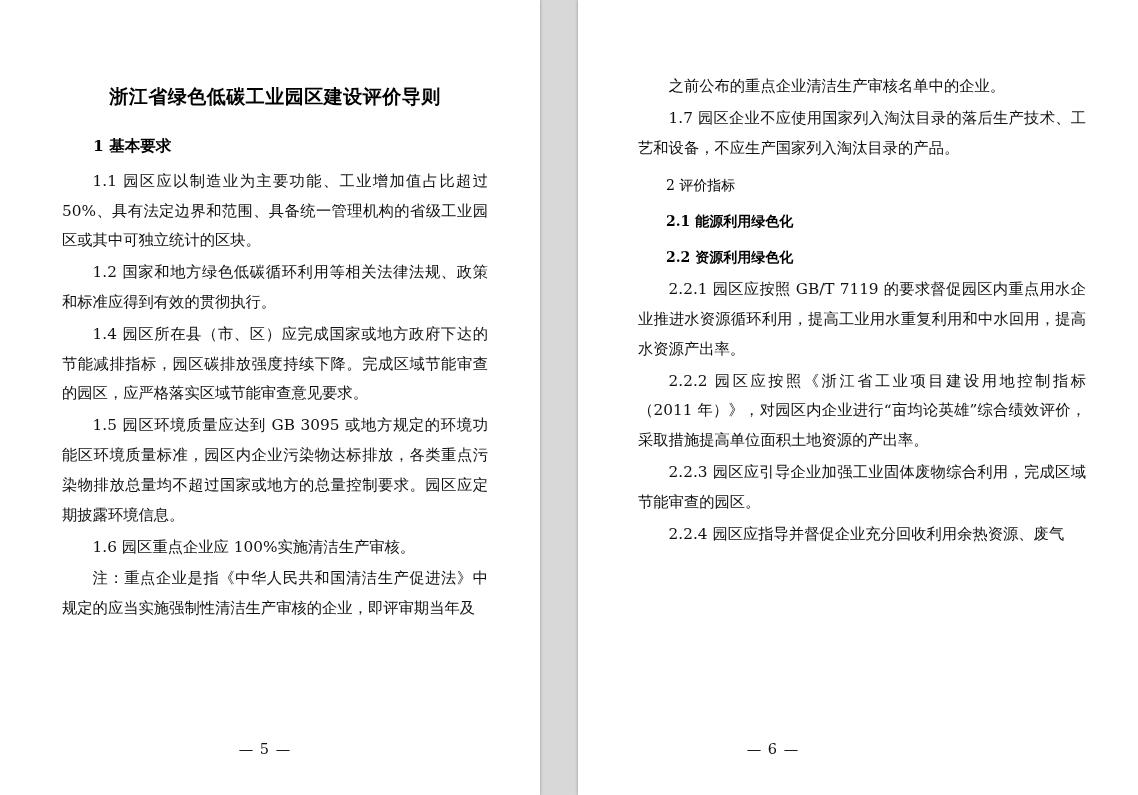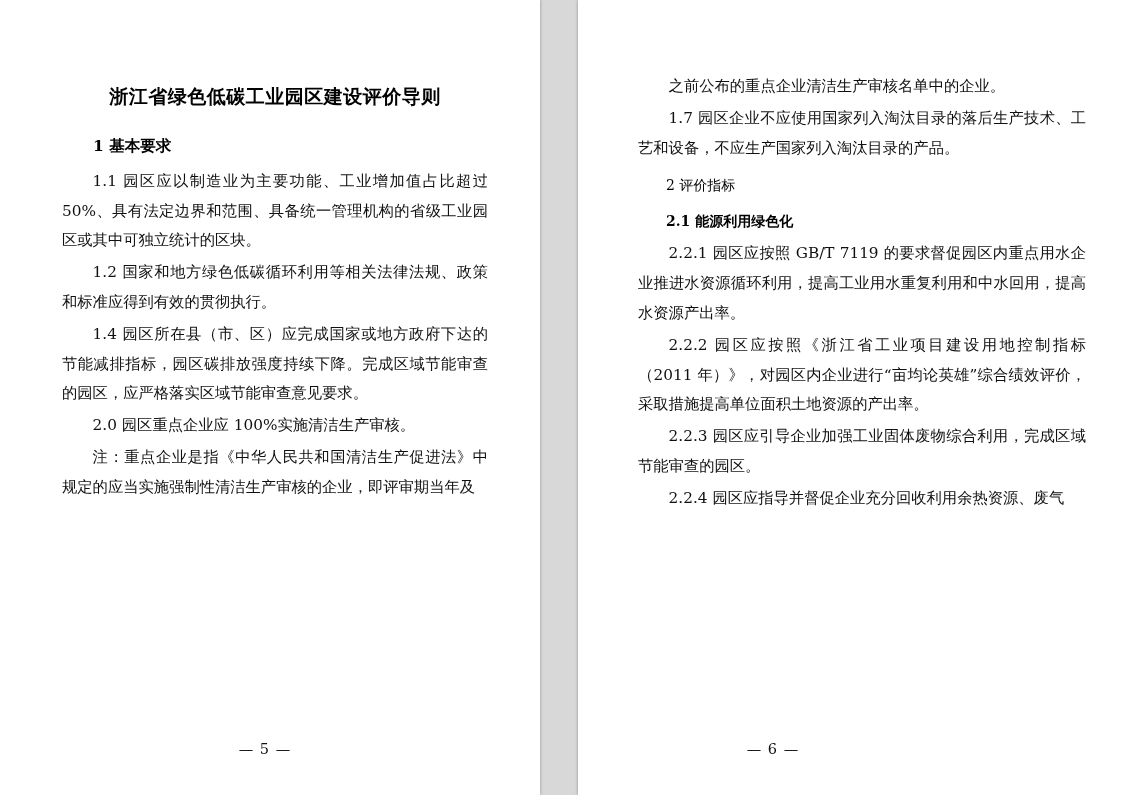--- a/index.html
+++ b/index.html
@@ -93,33 +93,35 @@
 
 <div class="spread">
 
   <div class="page page-left">
     <div class="doc-title">浙江省绿色低碳工业园区建设评价导则</div>
 
     <div class="h2">1 基本要求</div>
     <p class="body">1.1 园区应以制造业为主要功能、工业增加值占比超过 50%、具有法定边界和范围、具备统一管理机构的省级工业园区或其中可独立统计的区块。</p>
     <p class="body">1.2 国家和地方绿色低碳循环利用等相关法律法规、政策和标准应得到有效的贯彻执行。</p>
     <p class="body">1.4 园区所在县（市、区）应完成国家或地方政府下达的节能减排指标，园区碳排放强度持续下降。完成区域节能审查的园区，应严格落实区域节能审查意见要求。</p>
-    <p class="body">2.0 园区重点企业应 100%实施清洁生产审核。</p>
+    <p class="body">1.5 园区环境质量应达到 GB 3095 或地方规定的环境功能区环境质量标准，园区内企业污染物达标排放，各类重点污染物排放总量均不超过国家或地方的总量控制要求。园区应定期披露环境信息。</p>
+    <p class="body">1.6 园区重点企业应 100%实施清洁生产审核。</p>
     <p class="body">注：重点企业是指《中华人民共和国清洁生产促进法》中规定的应当实施强制性清洁生产审核的企业，即评审期当年及</p>
 
     <div class="pagenum">— 5 —</div>
   </div>
 
   <div class="page page-right">
     <p class="body nofirst">之前公布的重点企业清洁生产审核名单中的企业。</p>
     <p class="body">1.7 园区企业不应使用国家列入淘汰目录的落后生产技术、工艺和设备，不应生产国家列入淘汰目录的产品。</p>
 
     <div class="h2-flush" style="font-weight:normal;">2 评价指标</div>
     <div class="h2-flush">2.1 能源利用绿色化</div>
 
+    <div class="h2-flush">2.2 资源利用绿色化</div>
     <p class="body">2.2.1 园区应按照 GB/T 7119 的要求督促园区内重点用水企业推进水资源循环利用，提高工业用水重复利用和中水回用，提高水资源产出率。</p>
     <p class="body">2.2.2 园区应按照《浙江省工业项目建设用地控制指标（2011 年）》，对园区内企业进行“亩均论英雄”综合绩效评价，采取措施提高单位面积土地资源的产出率。</p>
     <p class="body">2.2.3 园区应引导企业加强工业固体废物综合利用，完成区域节能审查的园区。</p>
     <p class="body">2.2.4 园区应指导并督促企业充分回收利用余热资源、废气</p>
 
     <div class="pagenum">— 6 —</div>
   </div>
 
 </div>
 

